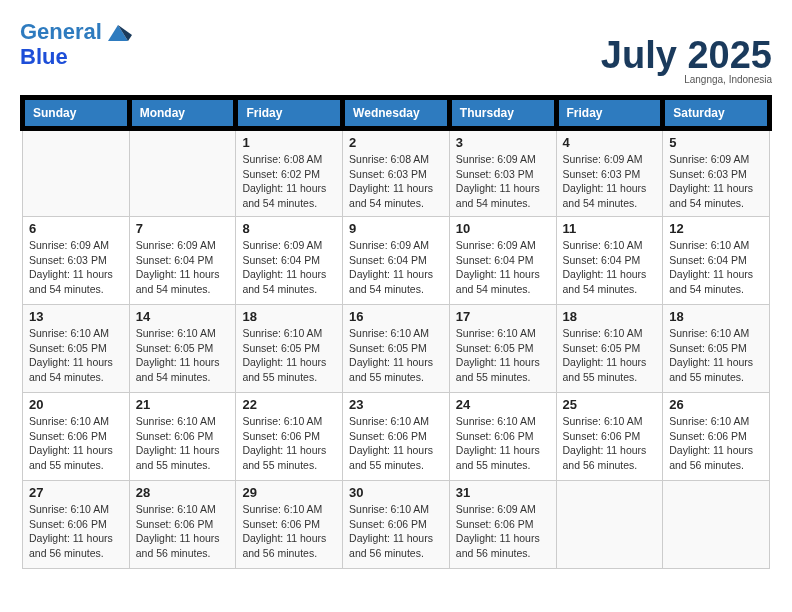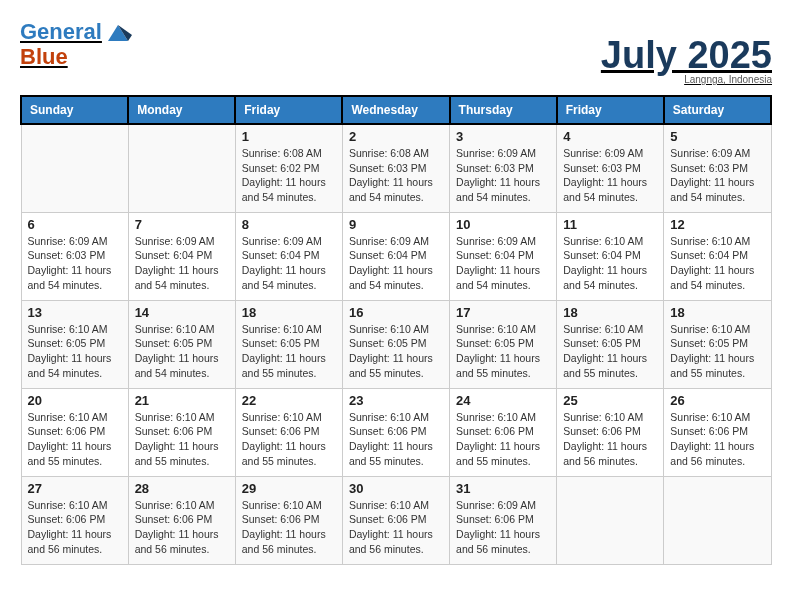--- a/index.html
+++ b/index.html
@@ -8,21 +8,20 @@
       background: #fff;
       width: 792px;
       min-height: 612px;
       padding: 20px;
     }
     .header {
       display: flex;
       justify-content: space-between;
       align-items: flex-start;
       margin-bottom: 10px;
-      text-decoration: underline;
     }
     .logo {
       display: flex;
       align-items: center;
     }
     .logo-text {
       font-size: 22px;
       font-weight: bold;
       color: #1a3a5c;
       line-height: 1.1;
@@ -54,21 +53,21 @@
       border-collapse: collapse;
       font-size: 11px;
     }
     thead tr th {
       background-color: #2e7bbf;
       color: #fff;
       text-align: left;
       padding: 6px 8px;
       font-size: 12px;
       font-weight: bold;
-      border: 2px solid #000000;
+      border: 5px solid #000000;
       margin-left: 8px;
     }
     tbody tr td {
       vertical-align: top;
       border: 1px solid #ccc;
       padding: 4px 6px;
       width: calc(100% / 7);
       min-height: 80px;
       height: 88px;
     }
@@ -98,21 +97,21 @@
 <body>
 
 <div class="header">
   <div class="logo">
     <div>
       <div style="display:flex;align-items:center;">
         <div class="logo-text">
           <span>General</span><svg class="logo-icon" viewBox="0 0 28 24" style="display:inline-block;vertical-align:middle;margin-left:2px;">
               <polygon points="4,20 14,4 24,20" fill="#2e7bbf"></polygon>
               <polygon points="14,4 24,20 28,14" fill="#1a3a5c"></polygon>
-            </svg><br><span style="color:#c2410c;">Blue</span>
+            </svg><br><span style="color:#1d4ed8;">Blue</span>
         </div>
       </div>
     </div>
   </div>
   <div class="title-block">
     <div class="month-title">July 2025</div>
     <div class="location">Langnga, Indonesia</div>
   </div>
 </div>
 

